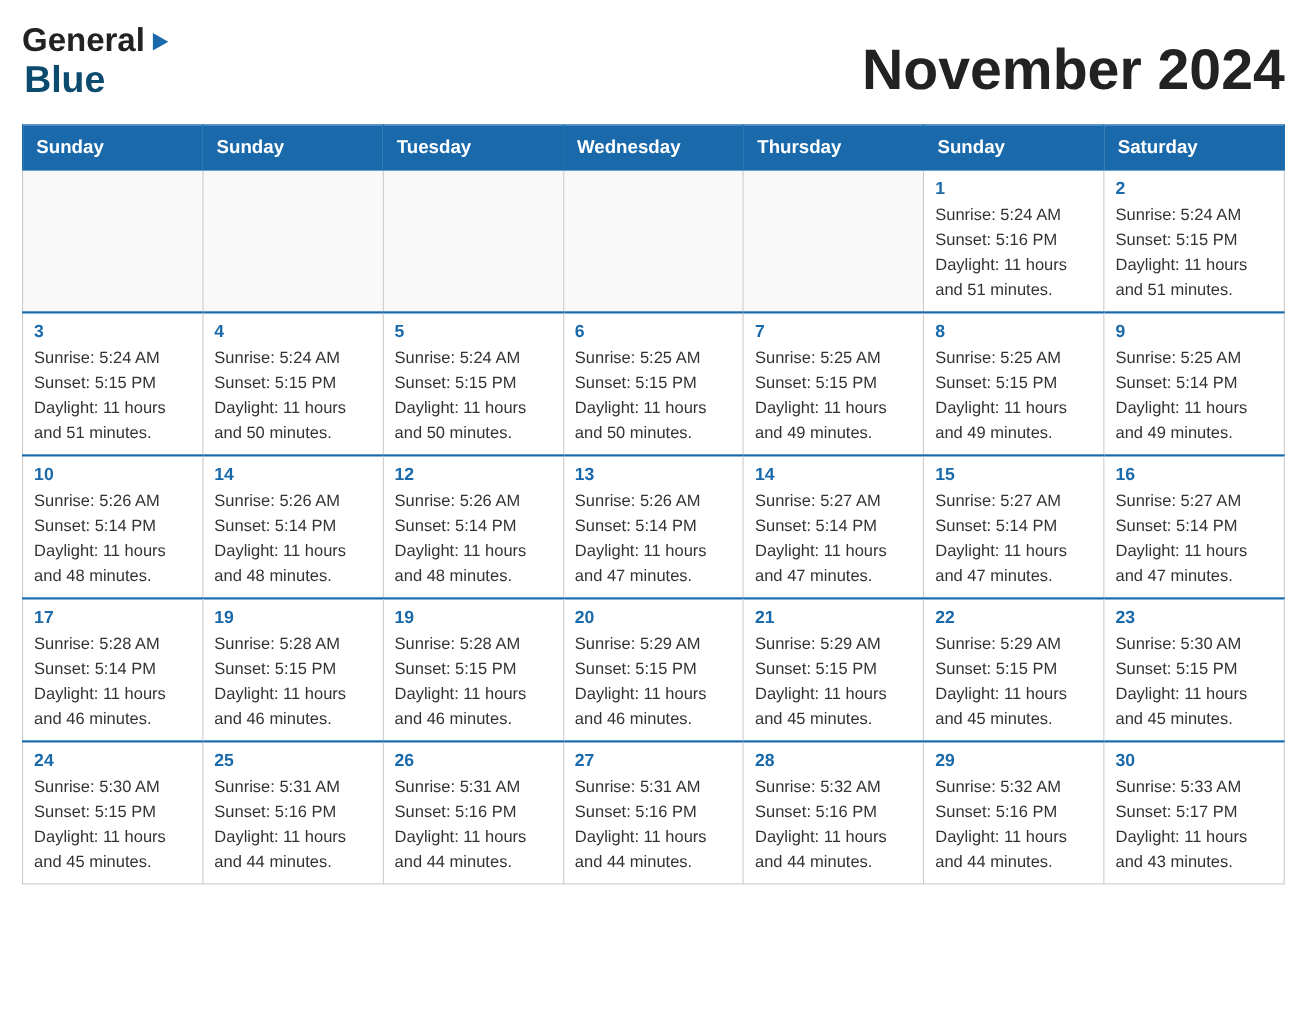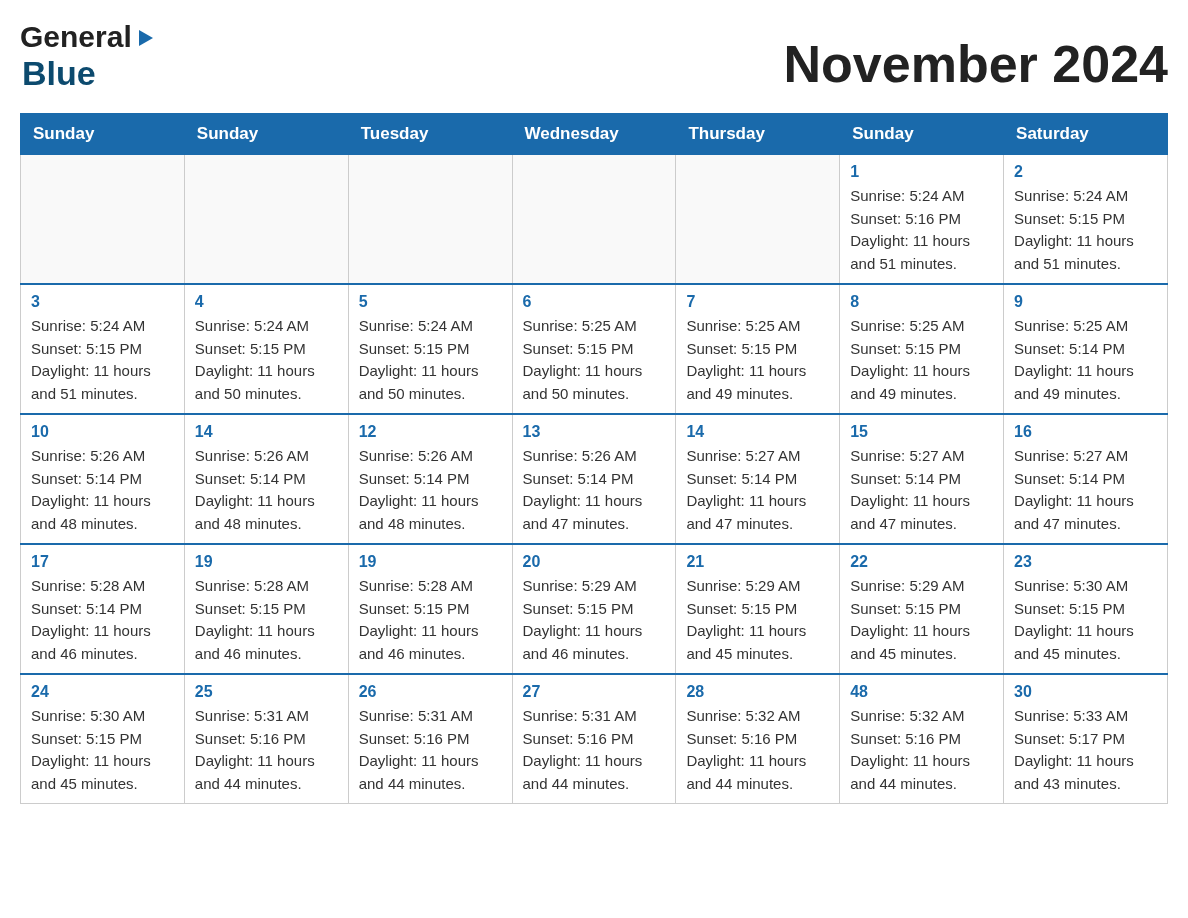--- a/index.html
+++ b/index.html
@@ -249,21 +249,21 @@
         </td>
         <td>
           <span class="day-number">27</span>
           <div class="day-info">Sunrise: 5:31 AM<br>Sunset: 5:16 PM<br>Daylight: 11 hours<br>and 44 minutes.</div>
         </td>
         <td>
           <span class="day-number">28</span>
           <div class="day-info">Sunrise: 5:32 AM<br>Sunset: 5:16 PM<br>Daylight: 11 hours<br>and 44 minutes.</div>
         </td>
         <td>
-          <span class="day-number">48</span>
+          <span class="day-number">29</span>
           <div class="day-info">Sunrise: 5:32 AM<br>Sunset: 5:16 PM<br>Daylight: 11 hours<br>and 44 minutes.</div>
         </td>
         <td>
           <span class="day-number">30</span>
           <div class="day-info">Sunrise: 5:33 AM<br>Sunset: 5:17 PM<br>Daylight: 11 hours<br>and 43 minutes.</div>
         </td>
       </tr>
     </tbody>
 </table>
 

